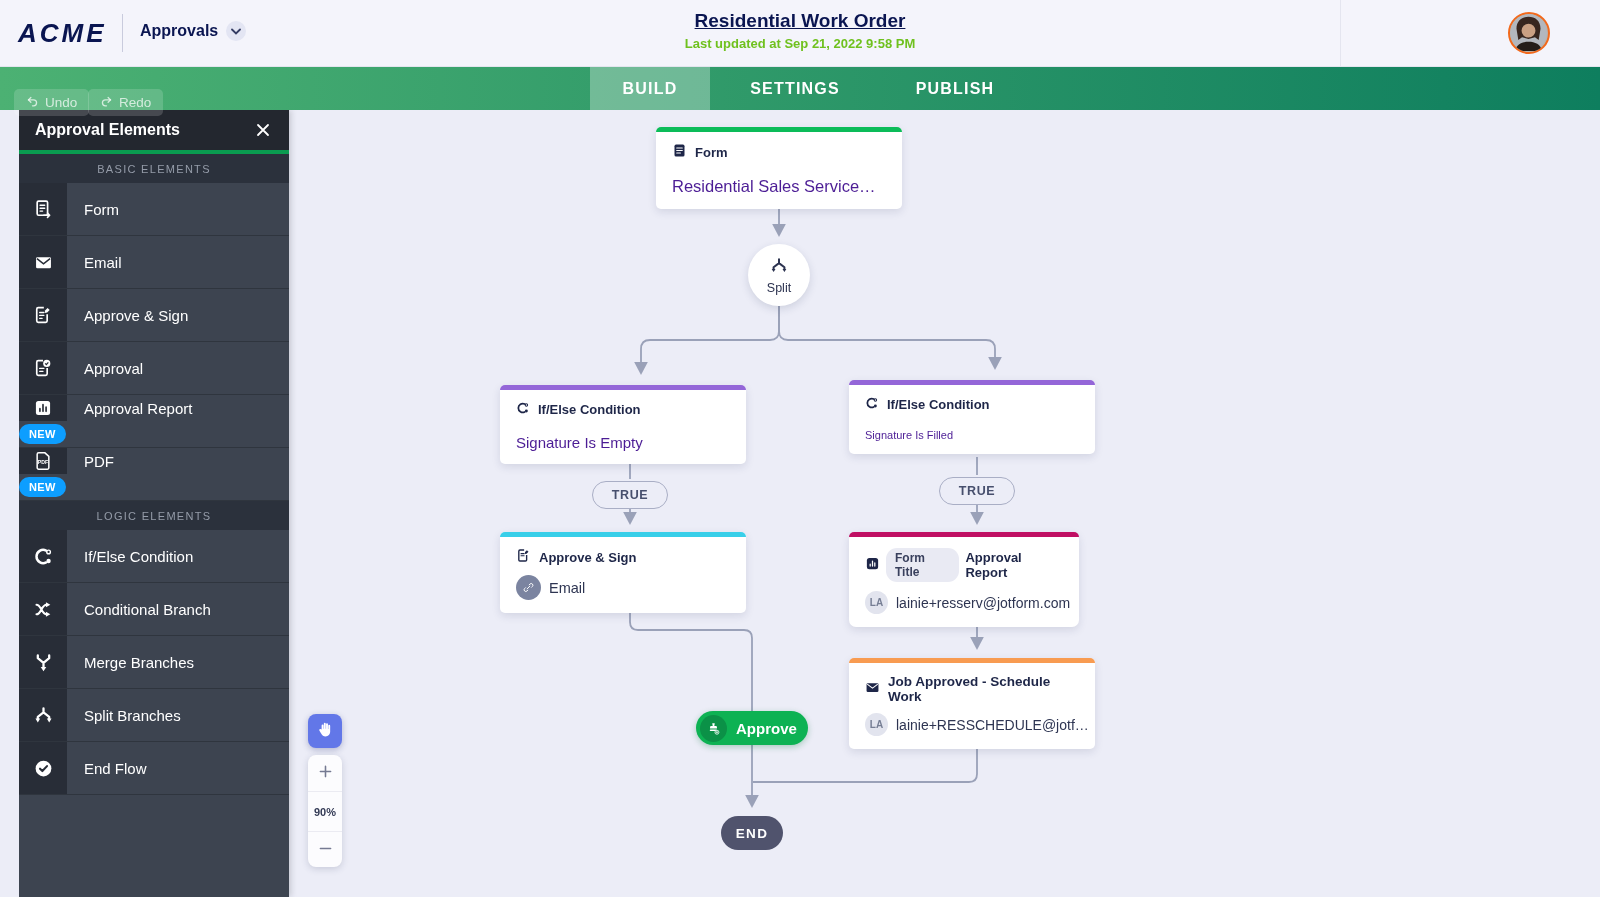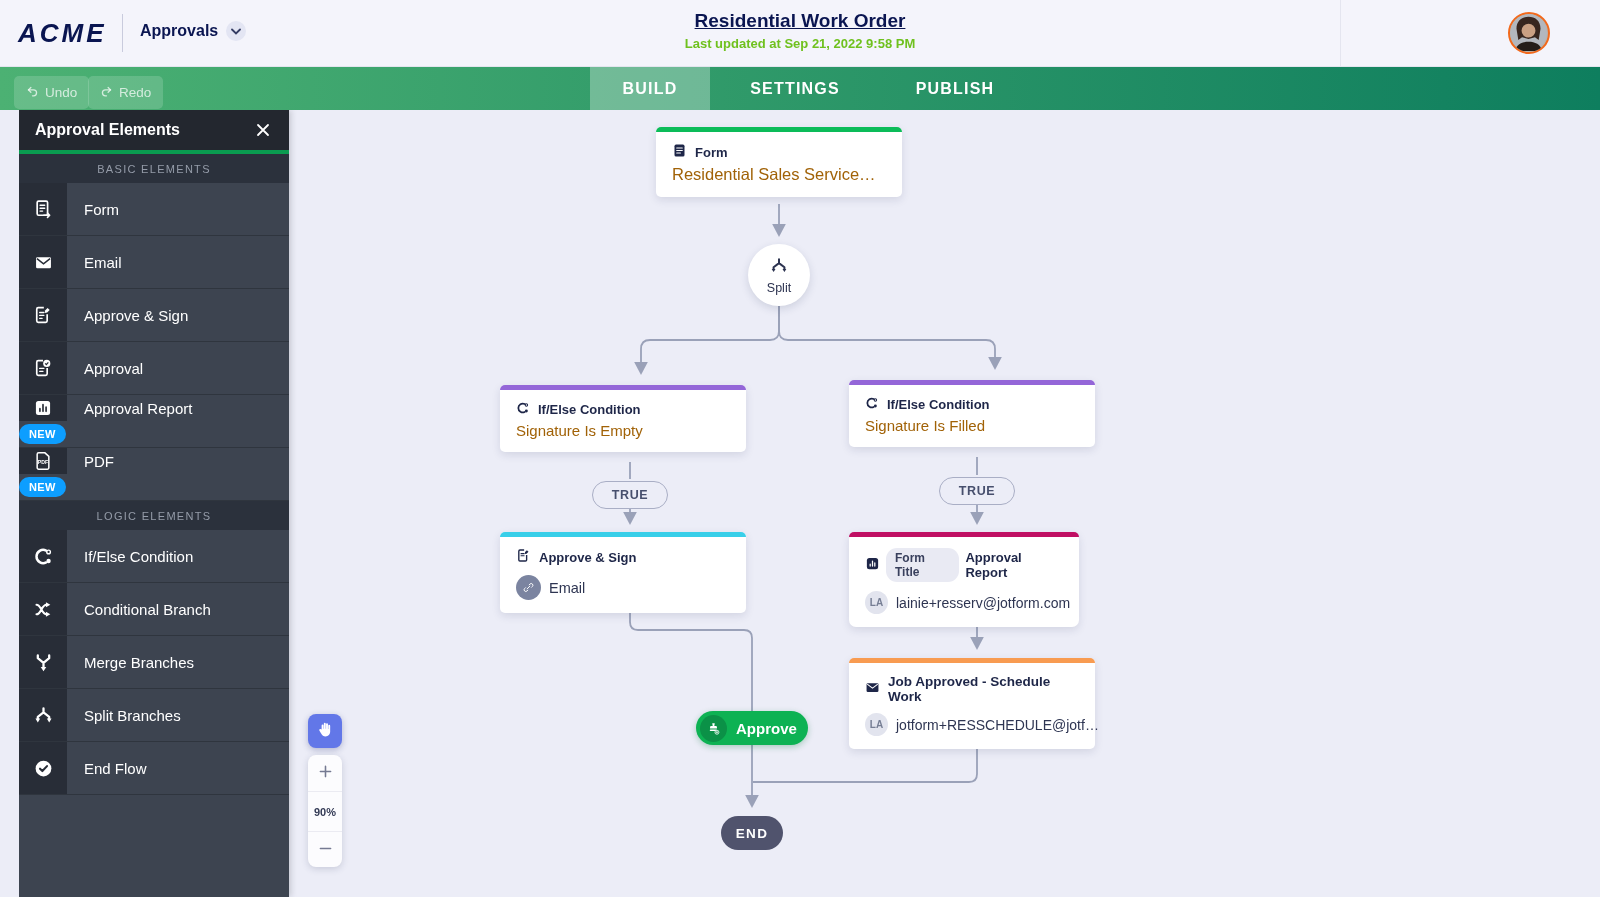--- a/index.html
+++ b/index.html
@@ -14,21 +14,21 @@
   .navdd span.lbl { font-size:16px; font-weight:600; color:#0a1551; }
   .chev { width:20px; height:20px; border-radius:50%; background:#e3e5f3; display:flex; align-items:center; justify-content:center; }
   .hcenter { position:absolute; left:0; right:0; top:10px; text-align:center; }
   .htitle { font-size:19px; font-weight:bold; color:#0a1551; }
   .hsub { font-size:13px; font-weight:600; margin-top:4px; }
   .hdiv2 { position:absolute; left:1340px; top:0; width:1px; height:66px; background:#e4e5ef; }
   .avatar { position:absolute; left:1508px; top:12px; width:42px; height:42px; border-radius:50%; border:2.5px solid #f2691c; overflow:hidden; cursor:pointer; background:#b9b3ac; }
 
   
   .tbar { position:absolute; left:0; top:67px; width:1600px; height:43px; background:linear-gradient(90deg,#4cb173,#0e7e5e); z-index:5; }
-  .tbtn { position:absolute; top:9px; height:33px; border:none; border-radius:5px; background:rgba(255,255,255,.16); color:rgba(255,255,255,.72); font-family:"Liberation Sans",sans-serif; font-size:13.5px; display:flex; align-items:center; gap:6px; padding:0 12px; cursor:pointer; }
+  .tbtn { position:absolute; top:22px; height:27px; border:none; border-radius:5px; background:rgba(255,255,255,.16); color:rgba(255,255,255,.72); font-family:"Liberation Sans",sans-serif; font-size:13.5px; display:flex; align-items:center; gap:6px; padding:0 12px; cursor:pointer; }
   .tbtn.undo { left:14px; } .tbtn.redo { left:88px; }
   .tabs { position:absolute; left:590px; top:0; height:43px; display:flex; }
   .tab { height:43px; display:flex; align-items:center; justify-content:center; color:#fff; font-size:16px; font-weight:600; letter-spacing:1.2px; cursor:pointer; }
   .tab.t0 { width:120px; } .tab.t1 { width:170px; } .tab.t2 { width:150px; }
   .tab.active { background:rgba(255,255,255,.3); }
 
   
   .sb { position:absolute; left:0; top:110px; width:289px; height:787px; display:flex; flex-direction:column; z-index:4; box-shadow:2px 0 6px rgba(20,25,40,.18);padding-left:19px; }
   .sb-head { height:40px; background:#23272f; display:flex; align-items:center; padding:0 16px; flex:none; }
   .sb-head .t { color:#fff; font-size:16px; font-weight:600; flex:1; }
@@ -41,21 +41,21 @@
   .badge { margin-left:auto; margin-right:14px; border-radius:12px; color:#fff; font-size:11px; font-weight:bold; padding:4px 10px; letter-spacing:.3px; }
   .sb-fill { flex:1; background:#3d4450; }
 
   
   .canvas { position:absolute; left:289px; top:110px; width:1311px; height:787px; background:#ecedf7; }
   .wires { position:absolute; left:0; top:0; }
   .node { position:absolute; background:#fff; border-radius:5px; box-shadow:0 3px 9px rgba(35,45,90,.13); cursor:pointer; }
   .acc { height:5px; border-radius:5px 5px 0 0; }
   .nbody { padding:11px 16px 13px 16px; }
   .nhead { display:flex; align-items:center; gap:8px; font-size:13px; font-weight:bold; color:#1e2648; }
-  .ntitle { margin-top:4px; font-size:16.5px; color:#a16207; }
+  .ntitle { margin-top:16px; font-size:16.5px; color:#4c1d95; }
   .nrow { margin-top:9px; display:flex; align-items:center; gap:8px; font-size:14.5px; color:#2e3552; }
   .la { width:23px; height:23px; border-radius:50%; background:#e2e4ee; color:#767e94; font-size:10px; font-weight:bold; display:flex; align-items:center; justify-content:center; flex:none; }
   .chip-ic { width:25px; height:25px; border-radius:50%; background:#7b84a0; display:flex; align-items:center; justify-content:center; flex:none; }
   .fpill { background:#e9eaf3; border-radius:11px; padding:3px 9px; font-size:12px; font-weight:bold; color:#39405d; }
   .split { position:absolute; left:459px; top:134px; width:62px; height:62px; border-radius:50%; background:#fff; box-shadow:0 3px 9px rgba(35,45,90,.15); display:flex; flex-direction:column; align-items:center; justify-content:center; gap:1px; cursor:pointer; }
   .split .sl { font-size:12.5px; color:#2c3350; }
   .truep { position:absolute; width:76px; height:28px; border:1.6px solid #a9aec5; border-radius:14px; background:#ecedf7; display:flex; align-items:center; justify-content:center; font-size:12.5px; font-weight:bold; letter-spacing:.6px; color:#474f6d; cursor:pointer; }
   .appr { position:absolute; left:407px; top:601px; width:112px; height:34px; border-radius:17px; display:flex; align-items:center; gap:9px; padding-left:4px; box-shadow:0 2px 6px rgba(10,120,60,.3); cursor:pointer; }
   .appr .ic { width:27px; height:27px; border-radius:50%; background:#0b9147; display:flex; align-items:center; justify-content:center; }
   .appr .al { color:#fff; font-size:15px; font-weight:600; }
@@ -334,21 +334,21 @@
         <div class="nhead">
           <span>
             <svg width="14" height="14" viewBox="0 0 24 24">
                 <path d="M15 5.2A7.6 7.6 0 1 0 15 18.8" fill="none" stroke="#1e2648" stroke-width="3" stroke-linecap="round"></path>
                 <circle cx="17.8" cy="6.8" r="2.1" fill="none" stroke="#1e2648" stroke-width="1.8"></circle>
                 <circle cx="17.8" cy="17.2" r="2.5" fill="#1e2648"></circle>
               </svg>
           </span>
           <span>If/Else Condition</span>
         </div>
-        <div class="ntitle" style="font-size:15px;">Signature Is Filled</div>
+        <div class="ntitle" style="font-size:11px;">Signature Is Filled</div>
       </div>
     </div>
 
     <div class="truep" style="left:303px;top:371px;">TRUE</div>
     <div class="truep" style="left:650px;top:367px;">TRUE</div>
 
     <div class="node" style="left:211px;top:422px;width:246px;">
       <div class="acc" style="background: rgb(56, 207, 233);"></div>
       <div class="nbody">
         <div class="nhead">
@@ -401,21 +401,21 @@
           <span>
             <svg width="15" height="15" viewBox="0 0 24 24">
                 <rect x="2.5" y="5" width="19" height="14" rx="2" fill="#1e2648"></rect>
                 <path d="m3.5 6.5 8.5 6.5 8.5-6.5" fill="none" stroke="#fff" stroke-width="1.7"></path>
               </svg>
           </span>
           <span>Job Approved - Schedule Work</span>
         </div>
         <div class="nrow" style="font-size:14px;">
           <span class="la">LA</span>
-          <span>jotform+RESSCHEDULE@jotf…</span>
+          <span>lainie+RESSCHEDULE@jotf…</span>
         </div>
       </div>
     </div>
 
     <div class="appr" style="background: rgb(13, 178, 83);">
       <span class="ic">
         <svg width="15" height="15" viewBox="0 0 24 24">
             <path d="M10 3.5h4l-.7 4.5h2.5A1.7 1.7 0 0 1 17.5 9.7V12h-11V9.7A1.7 1.7 0 0 1 8.2 8h2.5z" fill="#fff"></path>
             <rect x="6" y="13.5" width="11.5" height="2.4" rx="1.2" fill="#fff"></rect>
             <circle cx="17.5" cy="18" r="3.2" fill="#0b9147" stroke="#fff" stroke-width="1.2"></circle>

